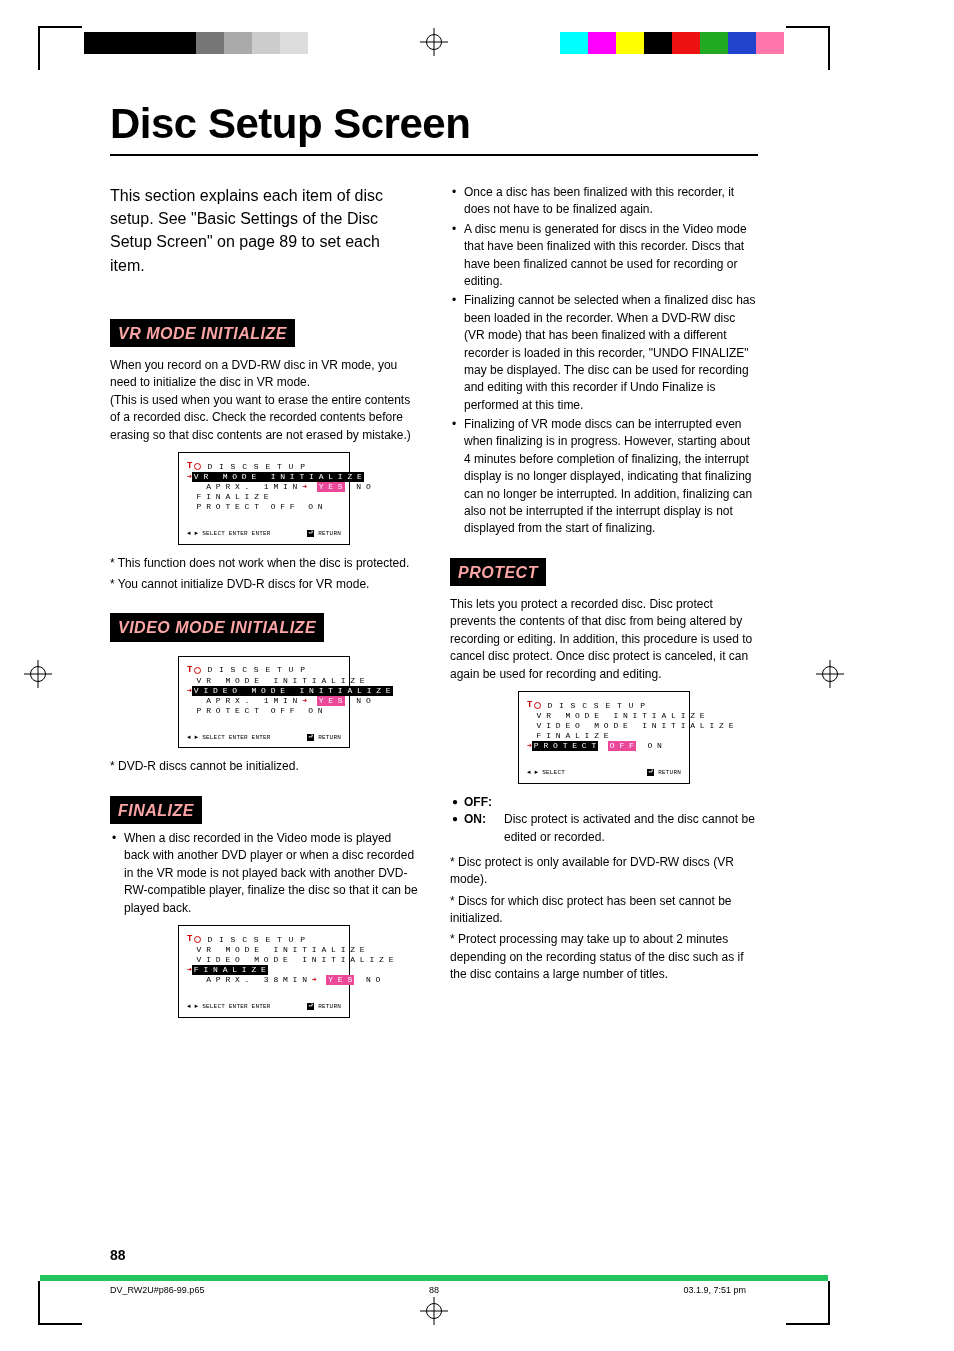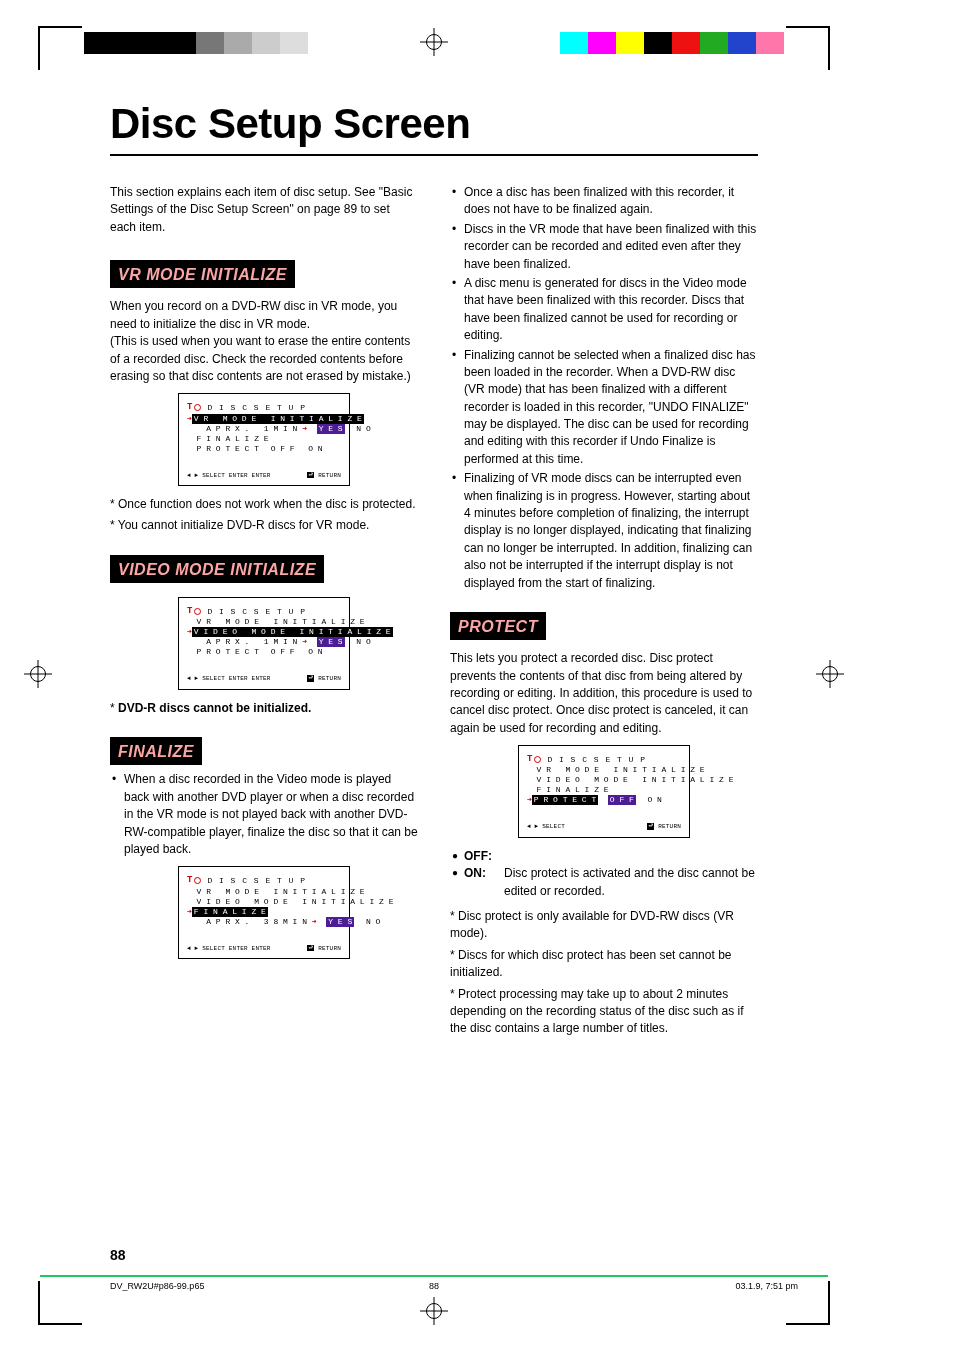--- a/index.html
+++ b/index.html
@@ -27,49 +27,49 @@
   .cross::before { left: 50%; top: 0; width: 1px; height: 100%; transform: translateX(-50%); }
   .cross::after { top: 50%; left: 0; height: 1px; width: 100%; transform: translateY(-50%); }
   .cross .ring { position: absolute; left: 50%; top: 50%; width: 16px; height: 16px; border: 1px solid #000; border-radius: 50%; transform: translate(-50%,-50%); }
 
   
   .content { position: absolute; left: 110px; right: 110px; top: 100px; bottom: 90px; }
   .title { font-size: 42px; font-weight: 800; letter-spacing: -0.5px; padding-bottom: 6px; border-bottom: 2px solid #000; margin-bottom: 28px; }
   .columns { column-count: 2; column-gap: 32px; }
   .col-block { break-inside: avoid; margin-bottom: 10px; font-size: 12px; line-height: 1.45; }
   .section-head { background: #000; color: #fca5a5; font-size: 16px; font-style: italic; font-weight: 800; padding: 3px 8px 2px 8px; margin: 10px 0 6px 0; letter-spacing: 0.5px; display: inline-block; }
-  .intro { font-size: 12px; line-height: 1.45; margin-bottom: 14px; }
+  .intro { font-size: 16px; line-height: 1.45; margin-bottom: 32px; }
   .note { font-size: 12px; line-height: 1.45; margin-top: 4px; }
-  .note-strong { font-weight: 700; }
+  .note-strong { font-weight: 400; }
   ul.bullets { list-style: none; padding-left: 0; }
   ul.bullets > li { position: relative; padding-left: 14px; font-size: 12px; line-height: 1.45; margin-bottom: 2px; }
   ul.bullets > li::before { content: "•"; position: absolute; left: 2px; top: 0; }
   .defpair { display: flex; gap: 6px; font-size: 12px; line-height: 1.45; padding-left: 14px; position: relative; }
   .defpair::before { content: "●"; position: absolute; left: 2px; top: 1px; font-size: 10px; }
   .defpair .k { font-weight: 700; flex: 0 0 34px; }
   .defpair .v { flex: 1; }
 
   
   .osd { width: 172px; margin: 8px auto 10px auto; border: 1px solid #000; padding: 8px 8px 6px 8px; font-family: "Courier New", monospace; font-size: 8px; line-height: 1.25; position: relative; background: #fff; }
   .osd .ttl { letter-spacing: 1px; display: flex; align-items: center; gap: 6px; }
   .osd .ttl .logo { display: inline-flex; align-items: center; gap: 1px; }
   .osd .ttl .logo .t { color: #c00; font-weight: 900; font-size: 9px; }
   .osd .ttl .logo .ring { display:inline-block; width:7px; height:7px; border:1.5px solid #c00; border-radius:50%; }
   .osd .row { white-space: pre; }
   .osd .hl { background: #000; color: #fff; padding: 0 2px; display: inline-block; }
   .osd .opt { display: inline-block; padding: 0 2px; }
-  .osd .opt.sel { background: #4c1d95; color: #fff; }
+  .osd .opt.sel { background: #ec4899; color: #fff; }
   .osd .spacer { height: 14px; }
   .osd .foot { display: flex; justify-content: space-between; font-size: 6.5px; letter-spacing: 0.2px; margin-top: 4px; }
   .osd .arrow { color: #c00; font-weight: 900; }
   .osd .footbad { font-size:6px; }
   .osd .footbad .badge { display:inline-block; background:#000; color:#fff; padding:0 1px; font-size:5.5px; vertical-align:middle; }
 
   .pagenum { position: absolute; left: 0; bottom: -2px; font-weight: 800; font-size: 14px; }
-  .footline { position: absolute; left: 40px; right: 40px; bottom: 50px; border-top: 2px solid #22c55e; height: 26px; display: flex; justify-content: space-between; align-items: flex-start; font-size: 9px; padding-top: 4px; padding-left: 70px; padding-right: 30px; }
+  .footline { position: absolute; left: 40px; right: 40px; bottom: 50px; border-top: 6px solid #22c55e; height: 26px; display: flex; justify-content: space-between; align-items: flex-start; font-size: 9px; padding-top: 4px; padding-left: 70px; padding-right: 82px; }
   .foot-mid { position:absolute; left:50%; transform:translateX(-50%); }
 </style>
 </head>
 <body>
 
 <div class="page">
 
   <div class="corner top-left"></div>
   <div class="corner top-right"></div>
   <div class="corner bot-left"></div>
@@ -139,21 +139,21 @@
             <div class="row"><span class="arrow">➜</span><span class="hl">V R   M O D E   I N I T I A L I Z E</span></div>
             <div class="row">    A P R X .   1 M I N <span class="arrow">➜</span>  <span class="opt sel">Y E S</span>  <span class="opt">N O</span></div>
             <div class="row">  F I N A L I Z E</div>
             <div class="row">  P R O T E C T  <span class="opt">O F F</span>  <span class="opt">O N</span></div>
             <div class="spacer"></div>
             <div class="foot footbad">
               <span>◄ ► SELECT  ENTER ENTER</span>
               <span><span class="badge">⮐</span> RETURN</span>
             </div>
           </div>
-        <p class="note">* Once function does not work when the disc is protected.</p>
+        <p class="note">* This function does not work when the disc is protected.</p>
         <p class="note">* You cannot initialize DVD-R discs for VR mode.</p>
       </div>
 
       <div class="col-block">
         <div class="section-head">VIDEO MODE INITIALIZE</div>
         <div class="osd">
             <div class="ttl"><span class="logo">
                 <span class="t">T</span>
                 <span class="ring"></span>
               </span> D I S C   S E T U P</div>
@@ -188,21 +188,20 @@
             <div class="foot footbad">
               <span>◄ ► SELECT  ENTER ENTER</span>
               <span><span class="badge">⮐</span> RETURN</span>
             </div>
           </div>
       </div>
 
       <div class="col-block">
         <ul class="bullets">
             <li>Once a disc has been finalized with this recorder, it does not have to be finalized again.</li>
-            <li>Discs in the VR mode that have been finalized with this recorder can be recorded and edited even after they have been finalized.</li>
             <li>A disc menu is generated for discs in the Video mode that have been finalized with this recorder. Discs that have been finalized cannot be used for recording or editing.</li>
             <li>Finalizing cannot be selected when a finalized disc has been loaded in the recorder. When a DVD-RW disc (VR mode) that has been finalized with a different recorder is loaded in this recorder, "UNDO FINALIZE" may be displayed. The disc can be used for recording and editing with this recorder if Undo Finalize is performed at this time.</li>
             <li>Finalizing of VR mode discs can be interrupted even when finalizing is in progress. However, starting about 4 minutes before completion of finalizing, the interrupt display is no longer displayed, indicating that finalizing can no longer be interrupted. In addition, finalizing can also not be interrupted if the interrupt display is not displayed from the start of finalizing.</li>
           </ul>
       </div>
 
       <div class="col-block">
         <div class="section-head">PROTECT</div>
         <p class="note">This lets you protect a recorded disc. Disc protect prevents the contents of that disc from being altered by recording or editing. In addition, this procedure is used to cancel disc protect. Once disc protect is canceled, it can again be used for recording and editing.</p>
         <div class="osd">

